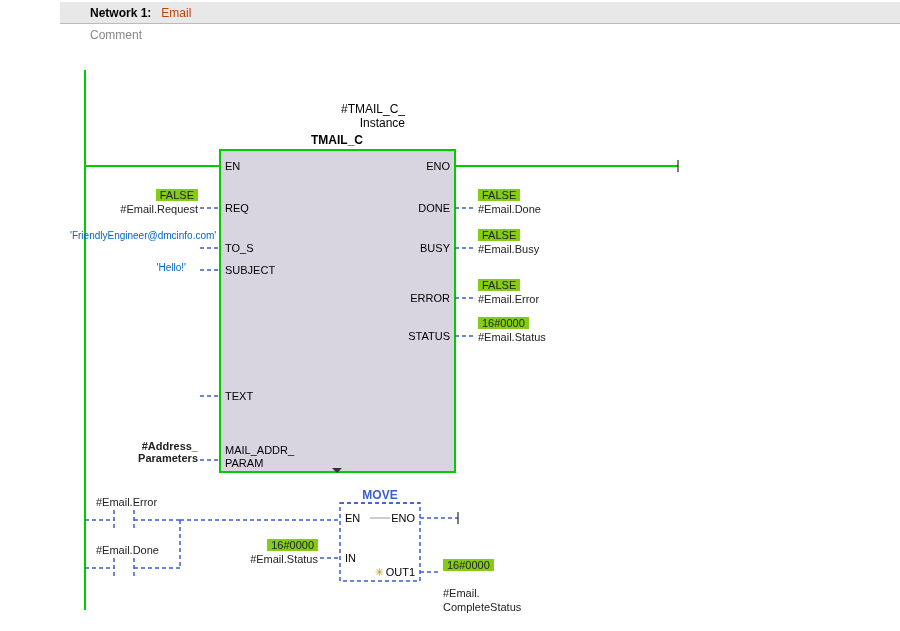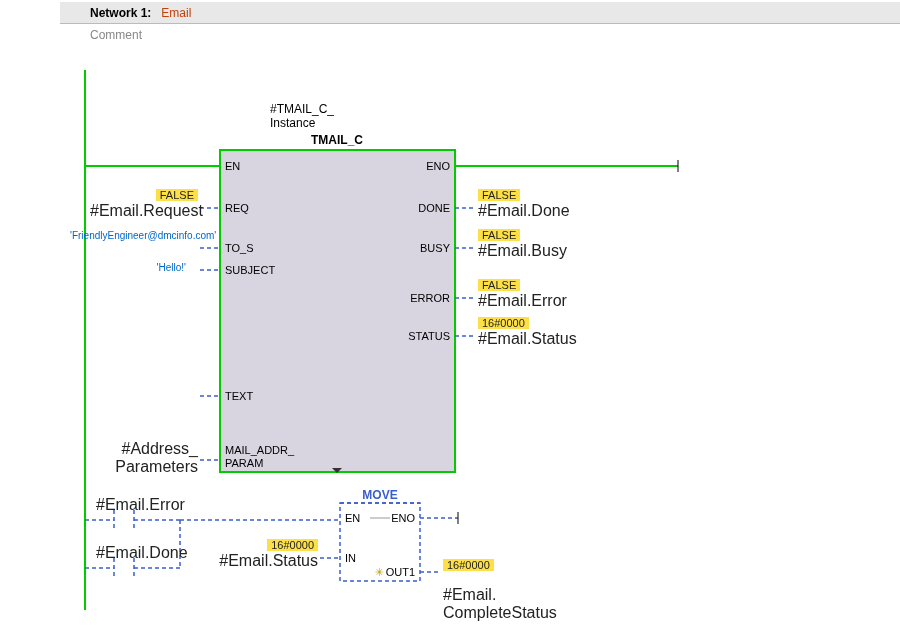--- a/index.html
+++ b/index.html
@@ -47,34 +47,34 @@
   }
   .canvas {
     position: absolute;
     left: 60px;
     top: 50px;
     width: 770px;
     height: 570px;
   }
   .abs { position: absolute; }
   .val-box {
-    background: #fde047;
+    background: #84cc16;
     padding: 0 4px;
     font-size: 11px;
     color: #222;
     display: inline-block;
   }
   .link-txt {
     color: #0066cc;
     font-size: 10px;
     text-align: right;
   }
   .param-txt {
     color: #222;
-    font-size: 16px;
+    font-size: 11px;
   }
   .blue-dash {
     stroke: #3a5fcd;
     stroke-width: 1.5;
     stroke-dasharray: 4 3;
     fill: none;
   }
   .green-line {
     stroke: #00cc00;
     stroke-width: 2;
@@ -85,21 +85,21 @@
     fill: #d8d4e0;
     stroke: #00cc00;
     stroke-width: 2;
   }
   .fb-title {
     font-weight: bold;
     text-anchor: middle;
     font-size: 12px;
   }
   .port-txt { font-size: 11px; fill: #000; }
-  .center-txt { text-align: left; }
+  .center-txt { text-align: right; }
   .right { text-align: right; }
 </style>
 </head>
 <body>
 
 <div class="caret"></div>
 <div class="header-bar">
   <span class="net-label">Network 1:</span>
   <span class="net-title">Email</span>
 </div>
@@ -187,21 +187,21 @@
 <div class="abs right" style="left:30px;top:138px;width:108px;">
   <span class="val-box">FALSE</span><br>
   <span class="param-txt">#Email.Request</span>
 </div>
 
 <div class="abs right link-txt" style="left:10px;top:180px;width:128px;">'FriendlyEngineer@dmcinfo.com'</div>
 
 <div class="abs right link-txt" style="left:18px;top:212px;width:108px;">'Hello!'</div>
 
 
-<div class="abs right param-txt" style="left:30px;top:390px;width:108px;white-space:pre-line;">#Address_
+<div class="abs right param-txt" style="left:30px;top:390px;width:108px;white-space:pre-line;font-weight:bold;">#Address_
 Parameters</div>
 
 <div class="abs" style="left:418px;top:138px;">
   <span class="val-box">FALSE</span><br>
   <span class="param-txt">#Email.Done</span>
 </div>
 
 <div class="abs" style="left:418px;top:178px;">
   <span class="val-box">FALSE</span><br>
   <span class="param-txt">#Email.Busy</span>

